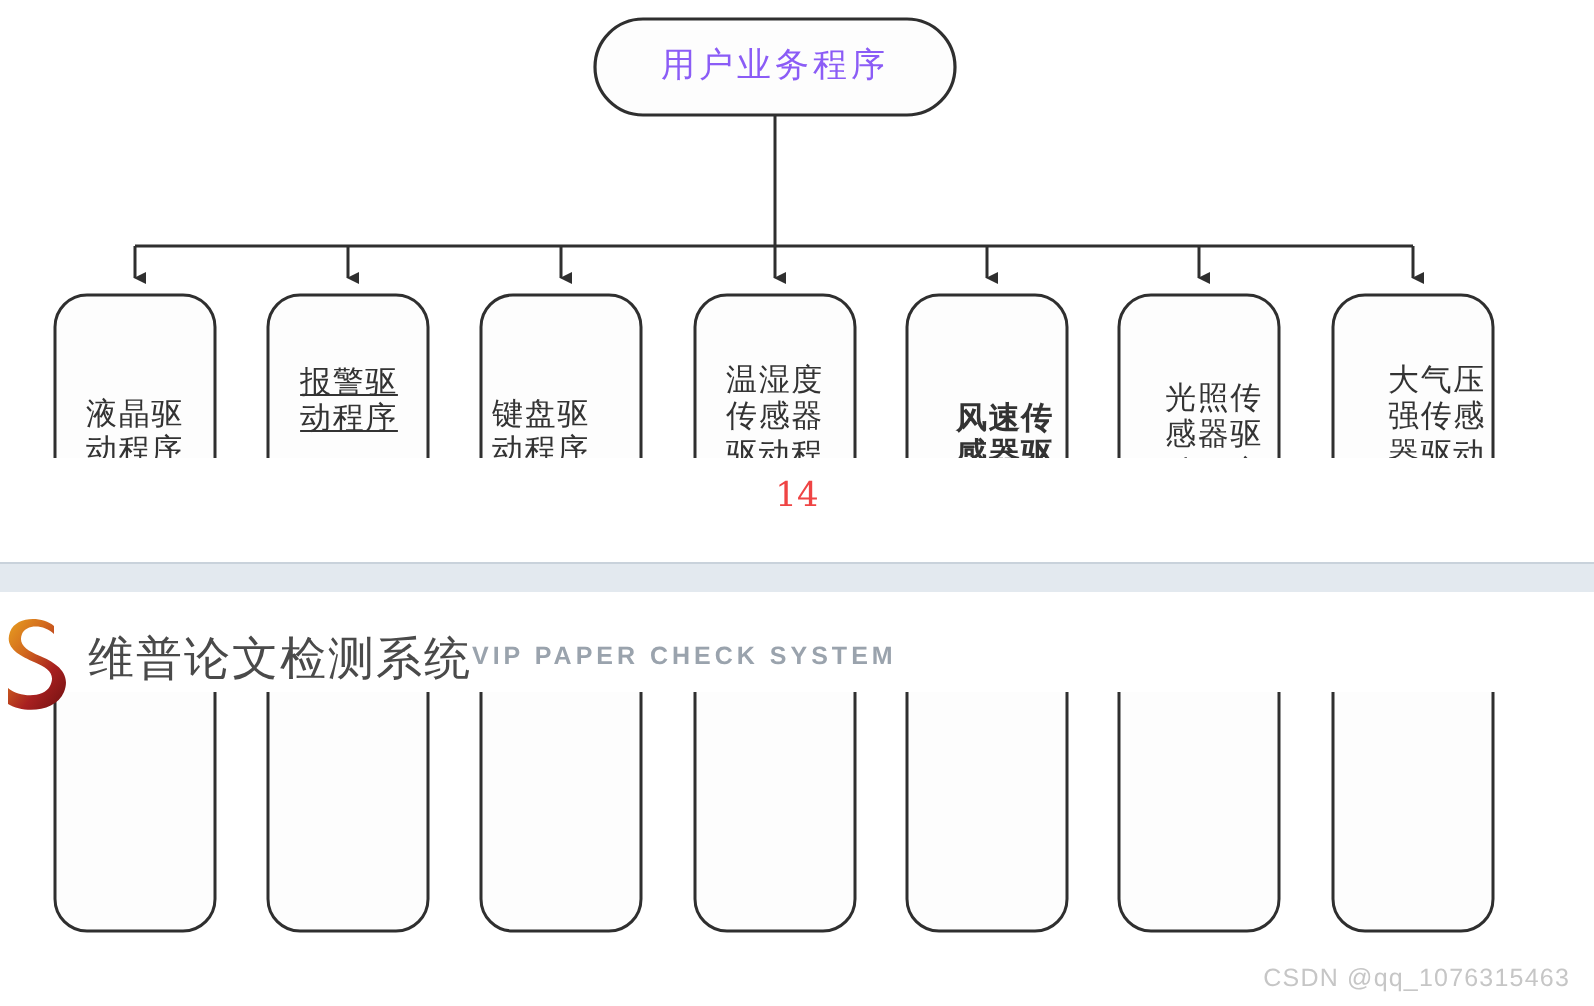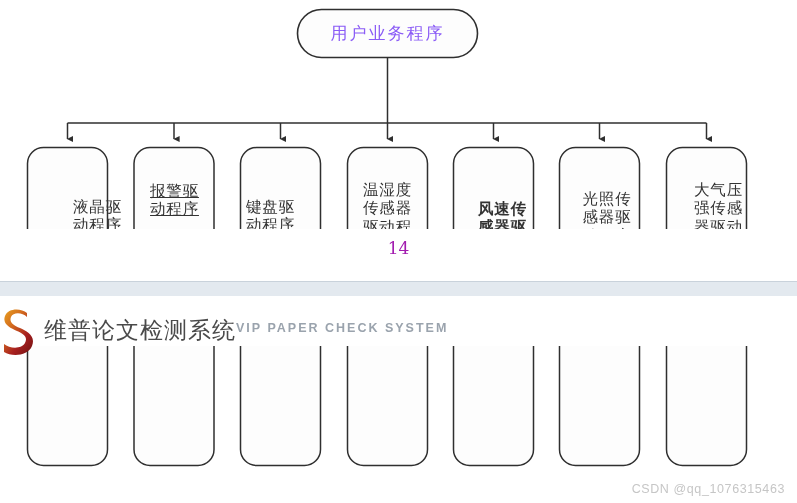--- a/index.html
+++ b/index.html
@@ -52,21 +52,21 @@
 
   
   #page-number {
     position: absolute;
     left: 0;
     right: 0;
     top: 238px;
     text-align: center;
     font-family: "DejaVu Serif", "Liberation Serif", serif;
     font-size: 17px;
-    color: #a21caf;
+    color: #ef4444;
   }
   #separator-band {
     position: absolute;
     left: 0;
     top: 281px;
     width: 797px;
     height: 15px;
     background: #e3e9ef;
     border-top: 1px solid #c9d2db;
     border-bottom: 1px solid #dfe5eb;
@@ -166,21 +166,21 @@
     <rect x="134.0" y="147.5" width="80" height="318" rx="16" ry="16" fill="#fdfdfd" stroke="#2f2f2f" stroke-width="1.5"></rect>
     <rect x="240.5" y="147.5" width="80" height="318" rx="16" ry="16" fill="#fdfdfd" stroke="#2f2f2f" stroke-width="1.5"></rect>
     <rect x="347.5" y="147.5" width="80" height="318" rx="16" ry="16" fill="#fdfdfd" stroke="#2f2f2f" stroke-width="1.5"></rect>
     <rect x="453.5" y="147.5" width="80" height="318" rx="16" ry="16" fill="#fdfdfd" stroke="#2f2f2f" stroke-width="1.5"></rect>
     <rect x="559.5" y="147.5" width="80" height="318" rx="16" ry="16" fill="#fdfdfd" stroke="#2f2f2f" stroke-width="1.5"></rect>
     <rect x="666.5" y="147.5" width="80" height="318" rx="16" ry="16" fill="#fdfdfd" stroke="#2f2f2f" stroke-width="1.5"></rect>
   </svg>
 
   <div class="node-text root-text" style="left:297px; top:23px; width:181px;">用户业务程序</div>
 
-  <div class="node-text leaf-text" style="left:27px; top:198px; width:81px;margin-left:30px;">液晶驱
+  <div class="node-text leaf-text" style="left:27px; top:198px; width:81px;">液晶驱
 动程序</div>
   <div class="node-text leaf-text" style="left:134px; top:182px; width:81px;text-decoration:underline;">报警驱
 动程序</div>
   <div class="node-text leaf-text" style="left:240px; top:198px; width:61px;">键盘驱
 动程序</div>
   <div class="node-text leaf-text" style="left:347px; top:181px; width:81px;">温湿度
 传感器
 驱动程
 序</div>
   <div class="node-text leaf-text" style="left:453px; top:200px; width:99px;font-weight:bold;">风速传

